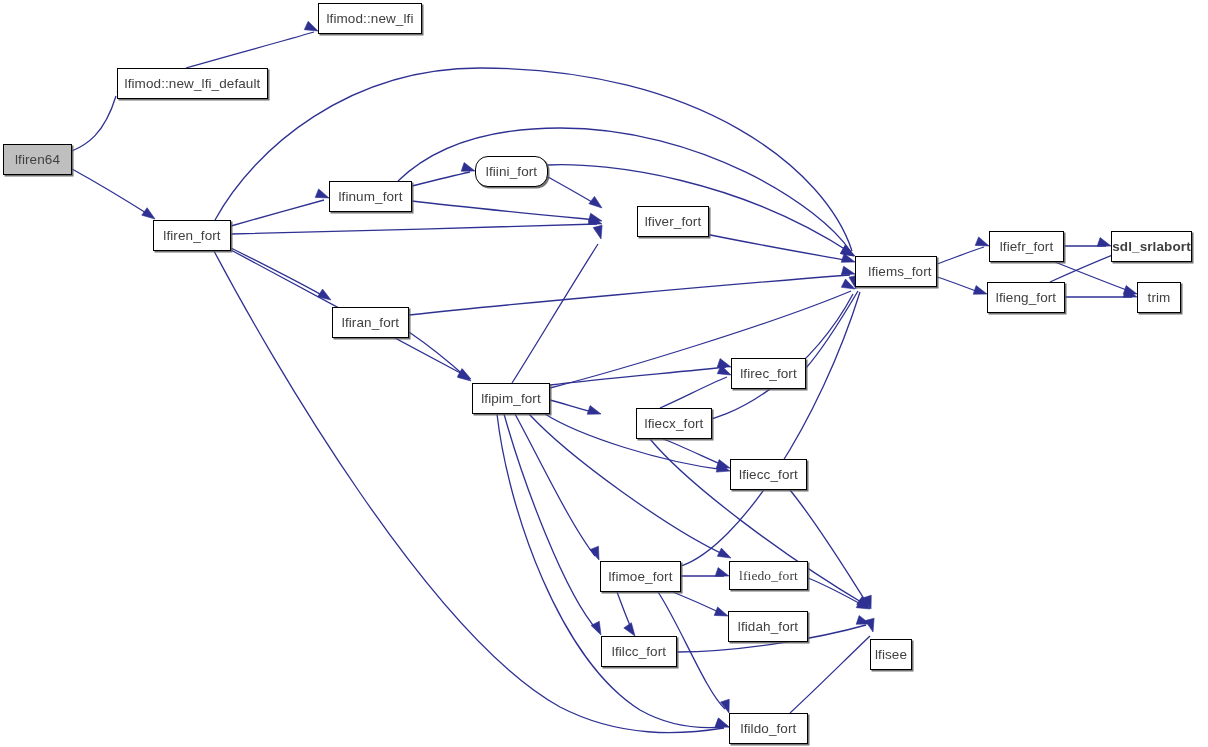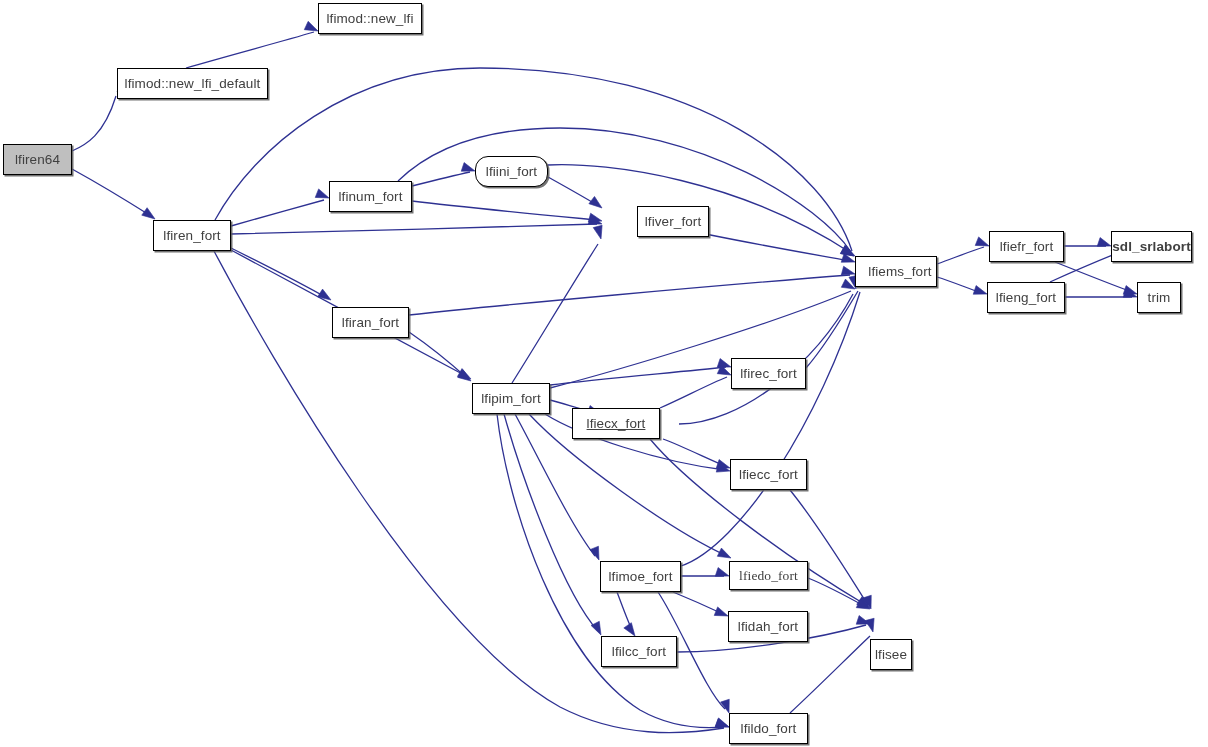--- a/index.html
+++ b/index.html
@@ -152,21 +152,21 @@
       </div>
       <div class="node-box" style="left: 332px; top: 307px; width: 77px; height: 31px;">
         <span>lfiran_fort</span>
       </div>
       <div class="node-box" style="left: 472px; top: 383px; width: 78px; height: 31px;">
         <span>lfipim_fort</span>
       </div>
       <div class="node-box" style="left: 731px; top: 358px; width: 75px; height: 31px;">
         <span>lfirec_fort</span>
       </div>
-      <div class="node-box" style="left: 572px; top: 408px; width: 88px; height: 31px; text-decoration: underline;">
+      <div class="node-box" style="left: 636px; top: 408px; width: 76px; height: 31px;">
         <span>lfiecx_fort</span>
       </div>
       <div class="node-box" style="left: 730px; top: 459px; width: 77px; height: 31px;">
         <span>lfiecc_fort</span>
       </div>
       <div class="node-box" style="left: 600px; top: 561px; width: 81px; height: 31px;">
         <span>lfimoe_fort</span>
       </div>
       <div class="node-box" style="left: 729px; top: 561px; width: 79px; height: 29px; font-family: Liberation Serif, serif;">
         <span>lfiedo_fort</span>

